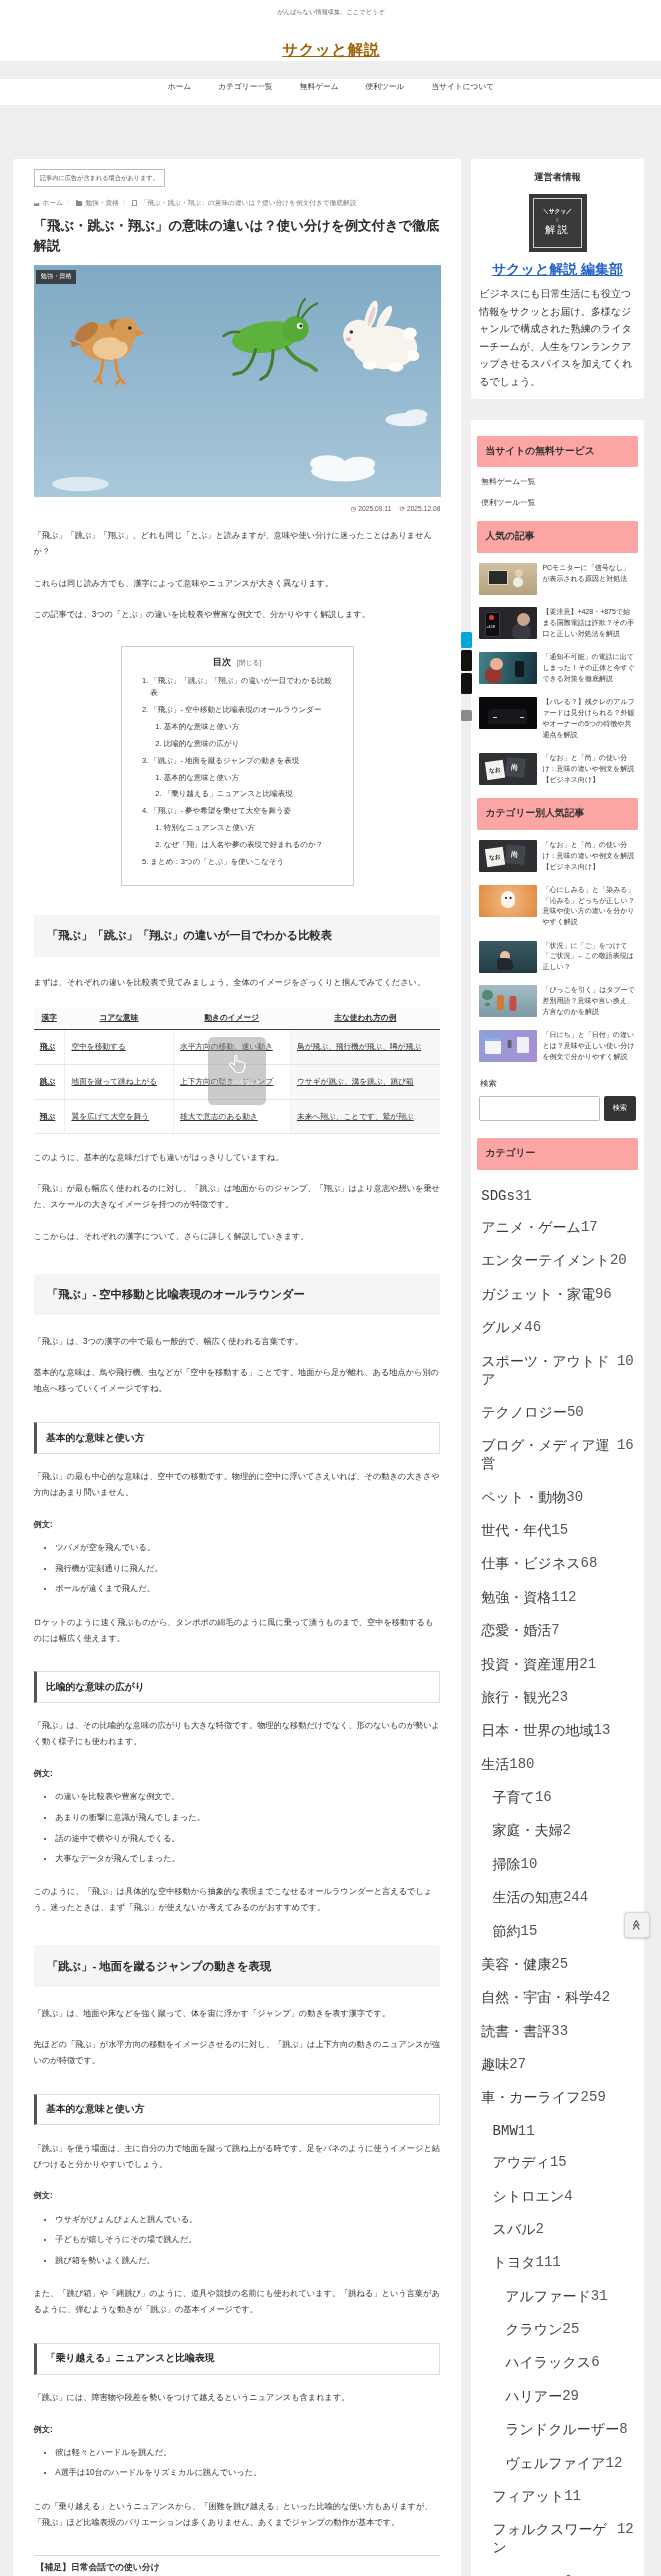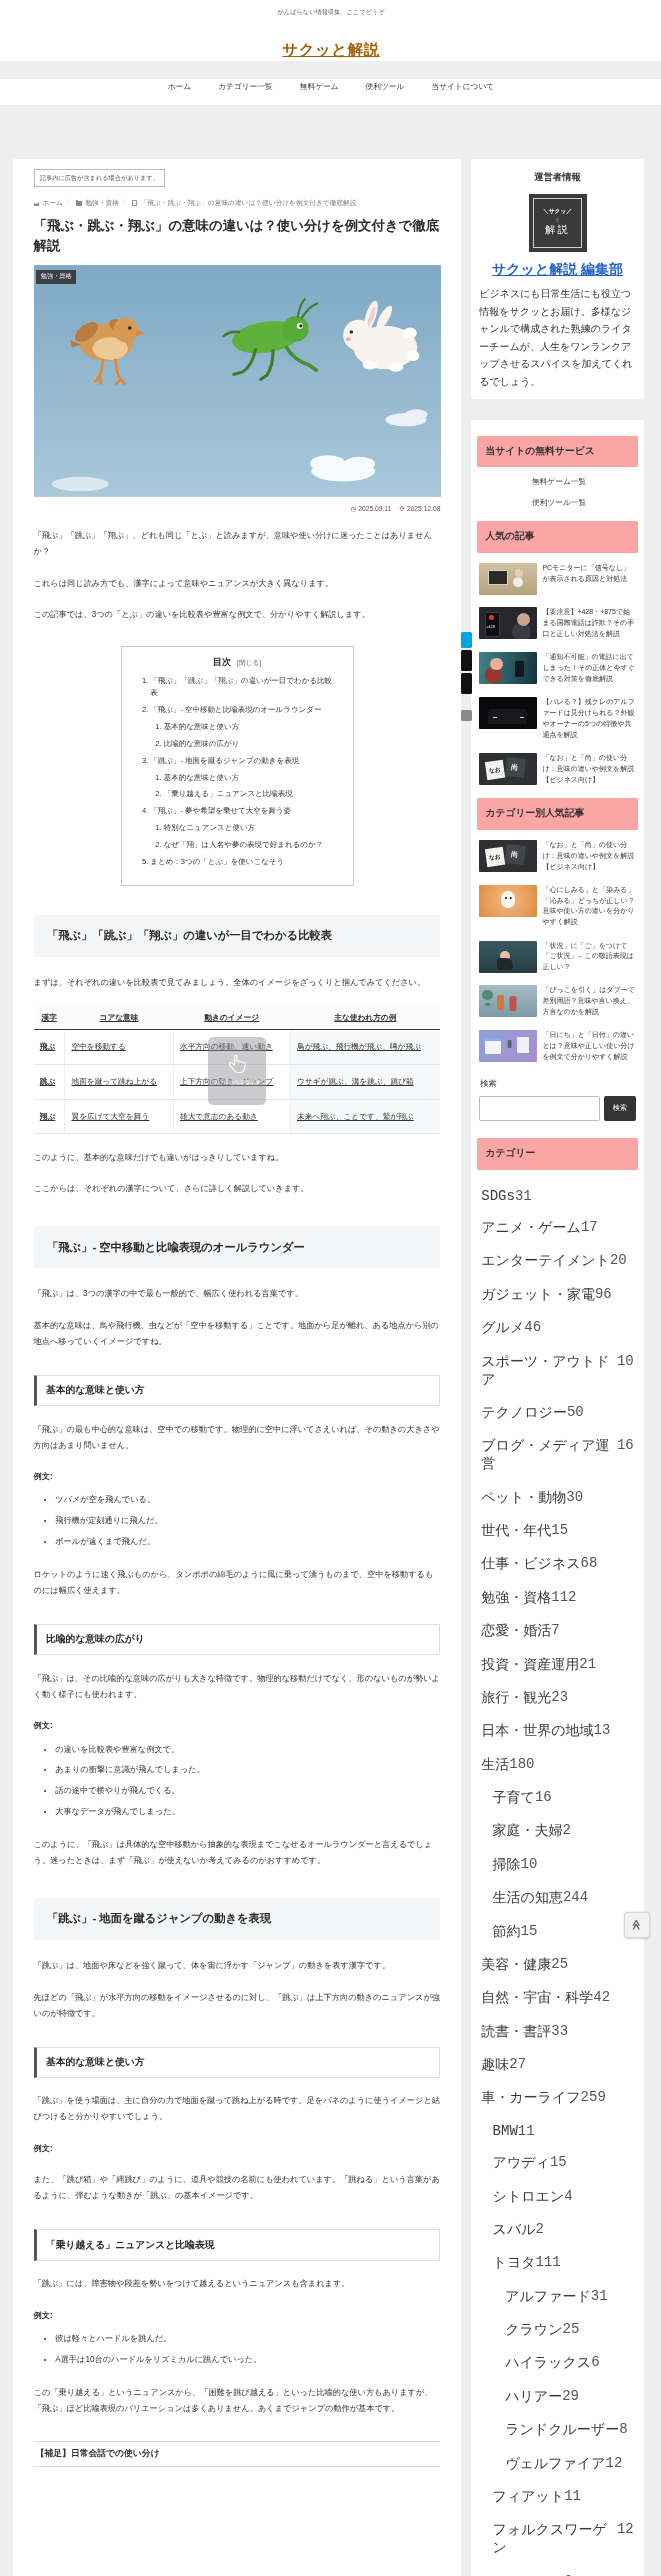--- a/index.html
+++ b/index.html
@@ -84,21 +84,21 @@
             display:flex; flex-direction:column; justify-content:center; color:#fff; }
   .avatar:before { content:""; position:absolute; inset:4.1px; border:0.5px solid #cfcfcf; }
   .avatar .l1 { font-size:5.7px; font-weight:bold; }
   .avatar .l2 { font-size:4.1px; margin:1px 0; }
   .avatar .l3 { font-size:10.3px; letter-spacing:2.1px; }
   .author-link { display:block; margin:9.3px 0 6.2px; color:#2563c9; font-weight:bold; font-size:14px; text-decoration:underline; cursor:pointer; }
   .author-desc { font-size:10px; line-height:1.75; text-align:left; color:#333; }
   .sb-main { margin-top:20.6px; padding:6.2px 7.2px 13.4px; }
   .sb-h { background:#fca5a5; font-size:9.8px; font-weight:bold; padding:9.3px 8.2px; margin:9.3px -1px 10.3px; border-radius:1.5px; }
   .sb-links { list-style:none; margin:0 0 13.4px 3.1px; }
-  .sb-links li { font-size:7.7px; margin:10.3px 0; cursor:pointer;text-align:center; }
+  .sb-links li { font-size:7.7px; margin:10.3px 0; cursor:pointer; }
   .pop-item { display:flex; gap:5.2px; margin:0 1px 12.4px; cursor:pointer; }
   .thumb { flex:0 0 58px; width:58px; height:32px; position:relative; overflow:hidden; border-radius:1px; }
   .pop-title { font-size:7px; line-height:1.55; color:#333; }
   .search-label { font-size:8.2px; margin:15.5px 2.1px 6.2px; }
   .search-row { display:flex; gap:4.1px; margin:0 1px 17.5px; }
   .search-input { flex:1; height:25px; border:0.5px solid #b9bdc0; border-radius:1.5px; background:#fff; padding:0 5.2px; font-size:7.7px; }
   .search-btn { width:32px; height:25px; background:#333; color:#fff; border:none; border-radius:2.1px; font-size:7.2px; cursor:pointer; }
   .cat-row { display:flex; font-size:14px; color:#3a3a3a; padding:7.7px 3.1px; cursor:pointer;font-family:Liberation Mono, monospace; }
   .cat-row .cnt { color:#555; }
   .cat-row.ind1 { padding-left:14.4px; }
@@ -322,20 +322,21 @@
       </table>
       <div class="scroll-hint">
         <svg width="17.5" height="20.6" viewBox="0 0 34 40">
           <path d="M13 4 v16 l-4 -4 q-4 -3 -6 0 q-1 2 1 4 l9 11 q2 3 6 3 h6 q5 0 6 -5 l2 -9 q1 -5 -4 -6 l-12 -3 v-7 q0 -4 -2 -4 q-2 0 -2 4 z" fill="none" stroke="#ffffff" stroke-width="2.2" stroke-linejoin="round"></path>
         </svg>
         <span>スクロールできます</span>
       </div>
     </div>
 
     <p>このように、基本的な意味だけでも違いがはっきりしていますね。</p>
+    <p>「飛ぶ」が最も幅広く使われるのに対し、「跳ぶ」は地面からのジャンプ、「翔ぶ」はより意志や想いを乗せた、スケールの大きなイメージを持つのが特徴です。</p>
     <p>ここからは、それぞれの漢字について、さらに詳しく解説していきます。</p>
 
     <h2 class="h2">「飛ぶ」- 空中移動と比喩表現のオールラウンダー</h2>
     <p>「飛ぶ」は、3つの漢字の中で最も一般的で、幅広く使われる言葉です。</p>
     <p>基本的な意味は、鳥や飛行機、虫などが「空中を移動する」ことです。地面から足が離れ、ある地点から別の地点へ移っていくイメージですね。</p>
     <div class="h3">基本的な意味と使い方</div>
     <p>「飛ぶ」の最も中心的な意味は、空中での移動です。物理的に空中に浮いてさえいれば、その動きの大きさや方向はあまり問いません。</p>
     <p class="reibun">例文:</p>
     <ul>
 
@@ -355,20 +356,26 @@
         <li>大事なデータが飛んでしまった。</li>
       </ul>
     <p>このように、「飛ぶ」は具体的な空中移動から抽象的な表現までこなせるオールラウンダーと言えるでしょう。迷ったときは、まず「飛ぶ」が使えないか考えてみるのがおすすめです。</p>
 
     <h2 class="h2">「跳ぶ」- 地面を蹴るジャンプの動きを表現</h2>
     <p>「跳ぶ」は、地面や床などを強く蹴って、体を宙に浮かす「ジャンプ」の動きを表す漢字です。</p>
     <p>先ほどの「飛ぶ」が水平方向の移動をイメージさせるのに対し、「跳ぶ」は上下方向の動きのニュアンスが強いのが特徴です。</p>
     <div class="h3">基本的な意味と使い方</div>
     <p>「跳ぶ」を使う場面は、主に自分の力で地面を蹴って跳ね上がる時です。足をバネのように使うイメージと結びつけると分かりやすいでしょう。</p>
     <p class="reibun">例文:</p>
+    <ul>
+
+    <li>ウサギがぴょんぴょんと跳んでいる。</li>
+        <li>子どもが嬉しそうにその場で跳んだ。</li>
+        <li>跳び箱を勢いよく跳んだ。</li>
+      </ul>
     <p>また、「跳び箱」や「縄跳び」のように、道具や競技の名前にも使われています。「跳ねる」という言葉があるように、弾むような動きが「跳ぶ」の基本イメージです。</p>
     <div class="h3">「乗り越える」ニュアンスと比喩表現</div>
     <p>「跳ぶ」には、障害物や段差を勢いをつけて越えるというニュアンスも含まれます。</p>
     <p class="reibun">例文:</p>
     <ul>
 
     <li>彼は軽々とハードルを跳んだ。</li>
         <li>A選手は10台のハードルをリズミカルに跳んでいった。</li>
       </ul>
     <p>この「乗り越える」というニュアンスから、「困難を跳び越える」といった比喩的な使い方もありますが、「飛ぶ」ほど比喩表現のバリエーションは多くありません。あくまでジャンプの動作が基本です。</p>

